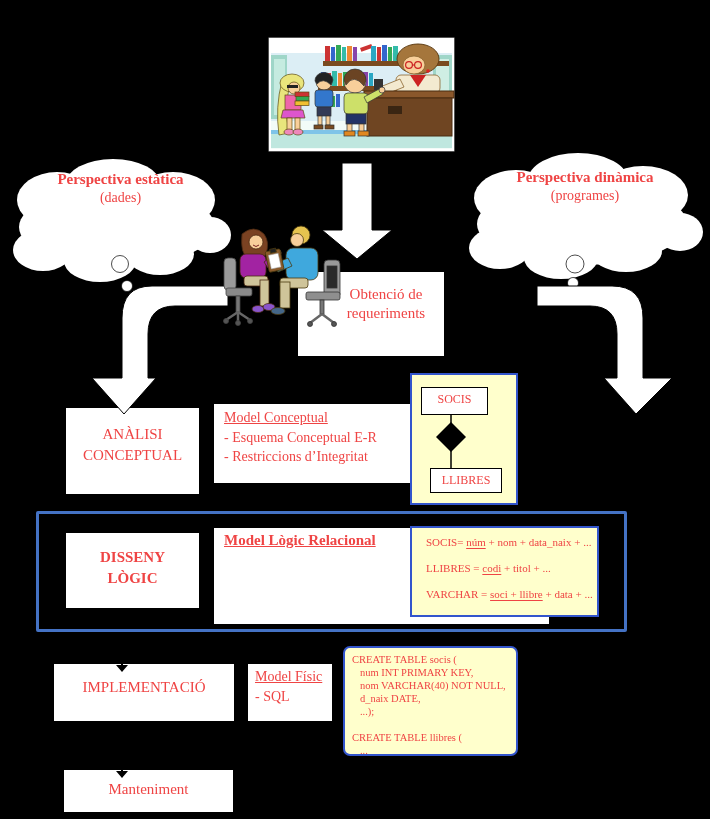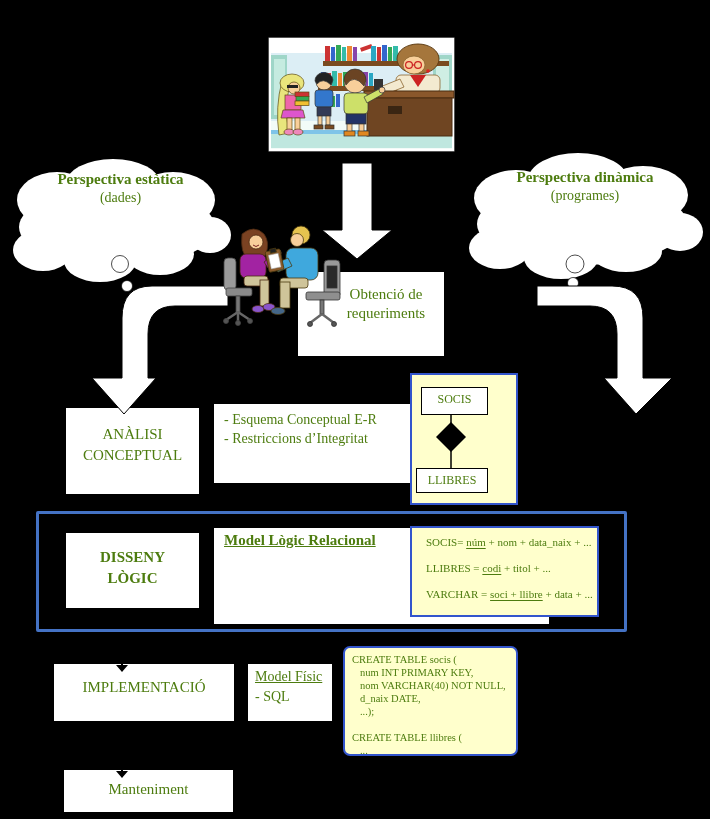--- a/index.html
+++ b/index.html
@@ -1,18 +1,18 @@
 <!DOCTYPE html>
 <html><head>
 <meta charset="utf-8">
 <style>
   html,body{margin:0;padding:0;background:#222;}
   #slide{
     position:relative;width:710px;height:819px;background:#000;
-    font-family:"Liberation Serif",serif;color:#4d7c0f;overflow:hidden;
+    font-family:"Liberation Serif",serif;color:#ef4444;overflow:hidden;
   }
   .abs{position:absolute;}
   svg{display:block;}
   
   .wbox{position:absolute;background:#fff;border:1px solid #000;box-sizing:border-box;z-index:2;}
   
   .note{position:absolute;background:#FFFFCC;border:2px solid #3355CC;box-sizing:border-box;z-index:3;}
   
   .section{position:absolute;border:3px solid #4472C4;border-radius:2px;box-sizing:border-box;z-index:1;}
   .phase-line{font-size:15px;line-height:21px;text-align:center;}
@@ -258,33 +258,34 @@
       <div>requeriments</div>
     </div>
   </div>
 
   <div class="wbox" style="left:65px;top:407px;width:135px;height:88px;padding-top:16px;">
     <div class="phase-line">ANÀLISI</div>
     <div class="phase-line">CONCEPTUAL</div>
   </div>
 
   <div class="wbox" style="left:213px;top:403px;width:200px;height:81px;padding:6px 10px;">
+    <div class="box-title">Model Conceptual</div>
     <div class="list-lines">
         <div>- Esquema Conceptual E-R</div>
         <div>- Restriccions d’Integritat</div>
       </div>
   </div>
 
   <div class="note" style="left:410px;top:373px;width:108px;height:132px;">
     <svg class="abs" style="left:0;top:0;" width="104" height="128" viewBox="0 0 104 128">
       <line x1="39" y1="36" x2="39" y2="95" stroke="#000" stroke-width="1.5"></line>
       <polygon points="39,47 54,62 39,77 24,62" fill="#000"></polygon>
     </svg>
     <div class="entity" style="left:9px;top:12px;width:67px;height:28px;line-height:22px;">SOCIS</div>
-    <div class="entity" style="left:4px;top:93px;width:72px;height:25px;line-height:23px;">LLIBRES</div>
+    <div class="entity" style="left:18px;top:93px;width:72px;height:25px;line-height:23px;">LLIBRES</div>
   </div>
 
   <div class="section" style="left:36px;top:511px;width:591px;height:121px;"></div>
 
   <div class="wbox" style="left:65px;top:532px;width:135px;height:77px;padding-top:14px;">
     <div class="phase-line bold">DISSENY</div>
     <div class="phase-line bold">LÒGIC</div>
   </div>
 
   <div class="wbox" style="left:213px;top:527px;width:337px;height:98px;padding:4px 10px;">

